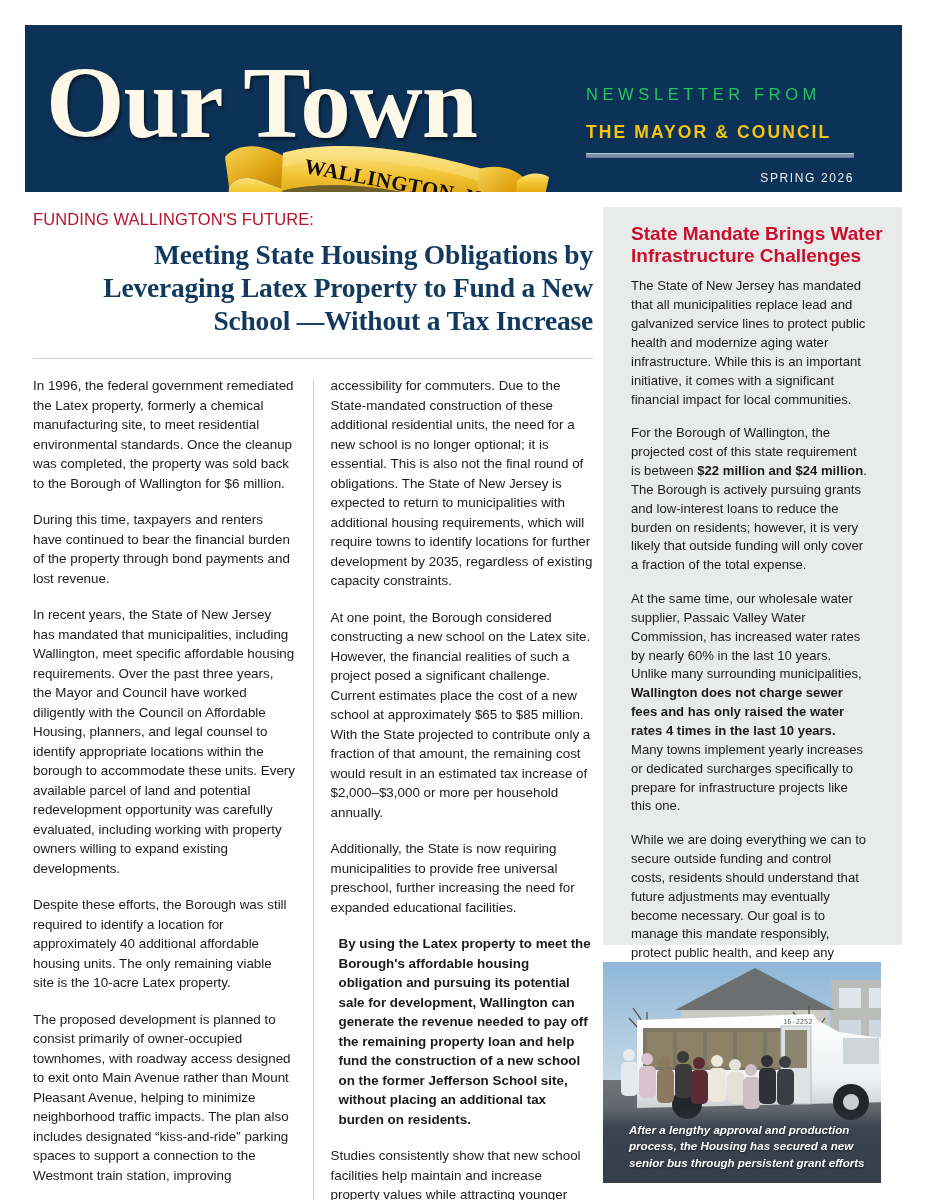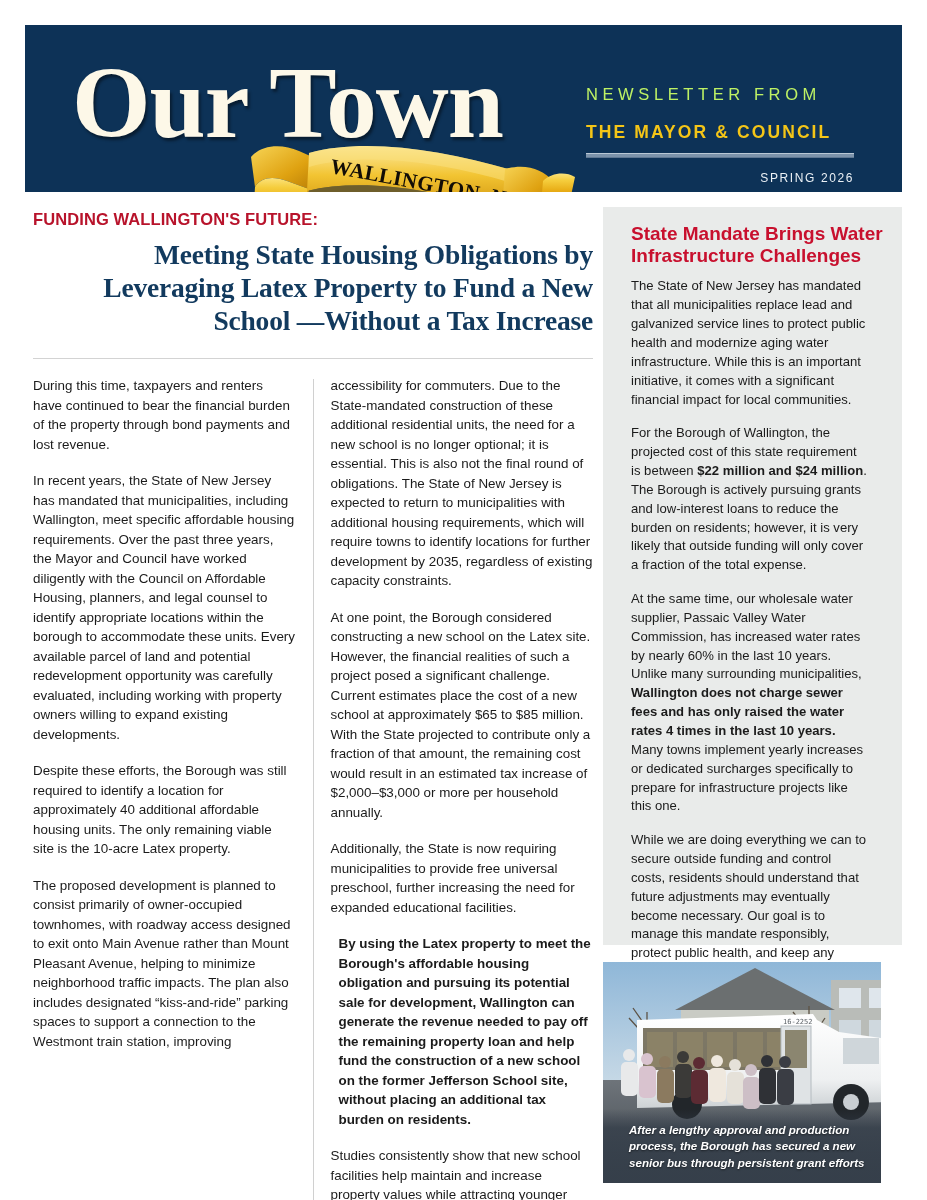--- a/index.html
+++ b/index.html
@@ -10,61 +10,61 @@
     -webkit-font-smoothing:antialiased;
     overflow:hidden;
   }
   .page{position:relative;width:927px;height:1200px;}
 
   
   .masthead{
     position:absolute;left:25px;top:25px;width:877px;height:167px;
     background:#0d3257;overflow:hidden;
   }
-  .logo-wrap{position:absolute;left:47px;top:8px;width:540px;height:150px;}
+  .logo-wrap{position:absolute;left:21px;top:8px;width:540px;height:150px;}
   .logo-text{
     font-family:"Liberation Serif", serif;
     font-weight:bold;font-style:normal;
     font-size:101px;line-height:1;
     color:#fdf8e8;letter-spacing:-1px;
     position:absolute;left:0;top:20px;white-space:nowrap;
     text-shadow:2px 3px 3px rgba(0,0,0,.45);
   }
   .ribbon{position:absolute;left:175px;top:96px;width:330px;height:100px;}
   .ribbon svg{display:block;}
   .ribbon-label{
     position:absolute;left:86px;top:25px;
     font-family:"Liberation Serif", serif;font-weight:bold;
     font-size:21px;color:#120d06;letter-spacing:.5px;
     transform:rotate(10.5deg);transform-origin:left top;
     white-space:nowrap;
   }
 
   .nl-block{position:absolute;right:48px;top:60px;width:268px;text-align:left;}
   .nl-line1{
-    color:#bef264;font-size:16.5px;font-weight:500;letter-spacing:4.6px;
+    color:#22c55e;font-size:16.5px;font-weight:500;letter-spacing:4.6px;
     white-space:nowrap;
   }
   .nl-line2{
     color:#f4c517;font-size:17.5px;font-weight:bold;letter-spacing:2.1px;
     margin-top:18px;white-space:nowrap;
   }
   .nl-rule{
     margin-top:10px;height:3px;width:100%;
     background:#7c93ab;border-top:1px solid #b9c8d5;border-bottom:1px solid #5f7893;
   }
   .nl-season{
     margin-top:13px;text-align:right;color:#eaf0f5;
     font-size:12px;letter-spacing:1.6px;font-weight:500;
   }
 
   
   .main{position:absolute;left:33px;top:210px;width:560px;}
   .kicker{
-    color:#b8132b;font-size:16.5px;font-weight:bold;letter-spacing:.1px;
+    color:#b8132b;font-size:16.5px;font-weight:normal;letter-spacing:.1px;
     margin:0 0 9px 0;
   }
   .headline{
     font-family:"Liberation Serif", serif;font-weight:bold;
     color:#123a5e;font-size:27.5px;line-height:1.2;margin:0;
     letter-spacing:-.2px;
     text-align:right;
   }
   .head-rule{margin-top:21px;height:1px;background:#d3d3d3;width:100%;}
 
@@ -166,20 +166,21 @@
     </div>
   </div>
 
   <div class="main">
     <div class="kicker">FUNDING WALLINGTON'S FUTURE:</div>
     <h1 class="headline">Meeting State Housing Obligations by Leveraging Latex Property to Fund a New School —Without a Tax Increase</h1>
     <div class="head-rule"></div>
 
     <div class="cols">
       <div class="col left">
+        <p>In 1996, the federal government remediated the Latex property, formerly a chemical manufacturing site, to meet residential environmental standards. Once the cleanup was completed, the property was sold back to the Borough of Wallington for $6 million.</p>
         <p>During this time, taxpayers and renters have continued to bear the financial burden of the property through bond payments and lost revenue.</p>
         <p>In recent years, the State of New Jersey has mandated that municipalities, including Wallington, meet specific affordable housing requirements. Over the past three years, the Mayor and Council have worked diligently with the Council on Affordable Housing, planners, and legal counsel to identify appropriate locations within the borough to accommodate these units. Every available parcel of land and potential redevelopment opportunity was carefully evaluated, including working with property owners willing to expand existing developments.</p>
         <p>Despite these efforts, the Borough was still required to identify a location for approximately 40 additional affordable housing units. The only remaining viable site is the 10-acre Latex property.</p>
         <p>The proposed development is planned to consist primarily of owner-occupied townhomes, with roadway access designed to exit onto Main Avenue rather than Mount Pleasant Avenue, helping to minimize neighborhood traffic impacts. The plan also includes designated “kiss-and-ride” parking spaces to support a connection to the Westmont train station, improving</p>
       </div>
 
       <div class="col-divider"></div>
 
       <div class="col right">
         <p>accessibility for commuters. Due to the State-mandated construction of these additional residential units, the need for a new school is no longer optional; it is essential. This is also not the final round of obligations. The State of New Jersey is expected to return to municipalities with additional housing requirements, which will require towns to identify locations for further development by 2035, regardless of existing capacity constraints.</p>
@@ -301,17 +302,17 @@
             <circle cx="164" cy="99" r="6"></circle>
             <rect x="156" y="106" width="17" height="36" rx="5"></rect>
           </g>
         <g fill="#3a3d44">
             <circle cx="182" cy="100" r="6"></circle>
             <rect x="174" y="107" width="17" height="36" rx="5"></rect>
           </g>
       </g>
     </svg>
     <div class="caption">
-      <div class="caption-text">After a lengthy approval and production process, the Borough has secured a new senior bus through persistent grant efforts</div>
+      <div class="caption-text">After a lengthy approval and production process, the Housing has secured a new senior bus through persistent grant efforts</div>
     </div>
   </div>
 
 </div>
 
 </body></html>

